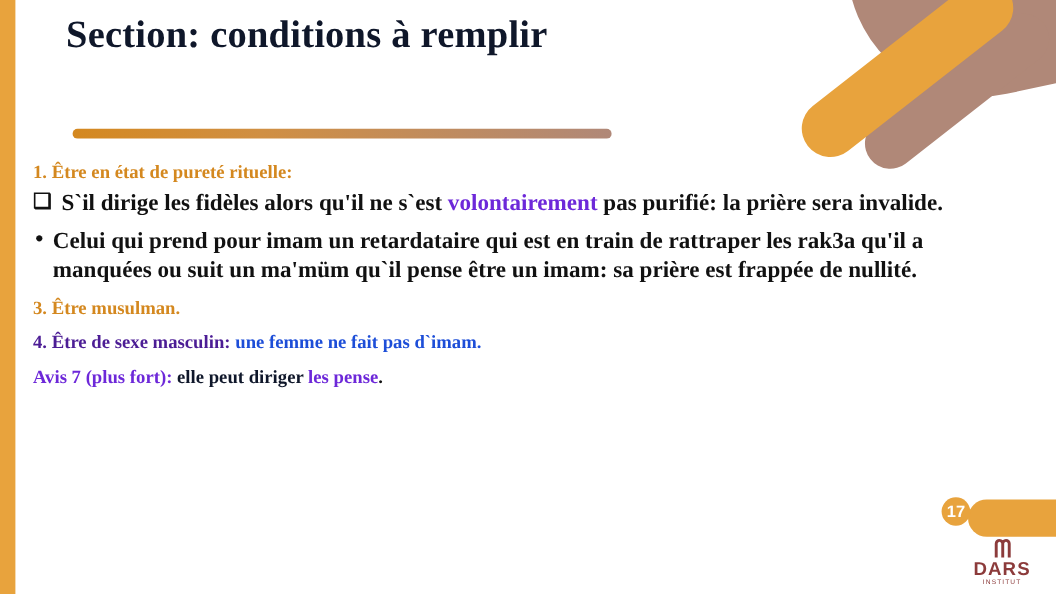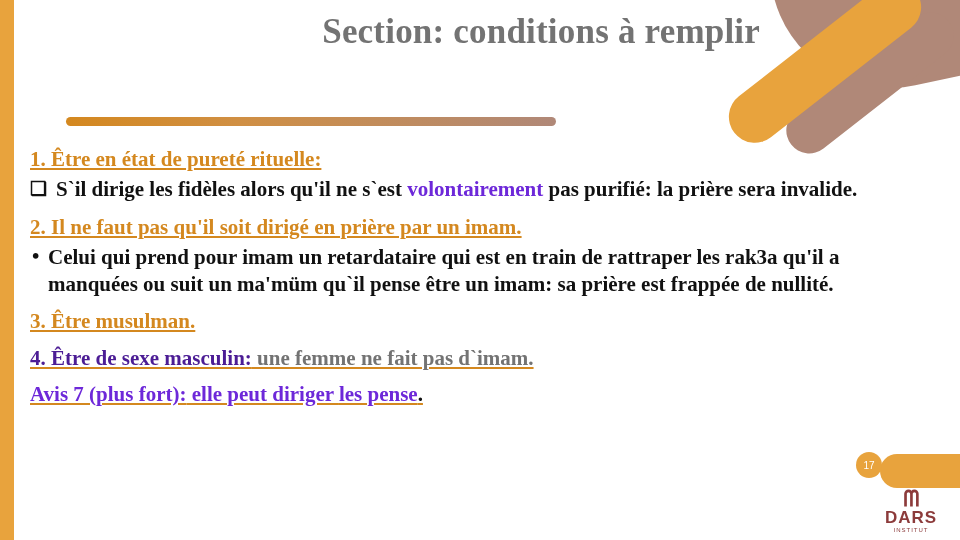--- a/index.html
+++ b/index.html
@@ -71,22 +71,22 @@
     height: 540px;
     background: #e8a33d;
   }
 
   
   .title {
     position: absolute;
     left: 60px;
     top: 8px;
     width: 700px;
-    text-align: right;
-    color: #737373;
+    text-align: left;
+    color: #0f172a;
     font-weight: bold;
     font-size: 35px;
     line-height: 1.35;
     letter-spacing: 0.2px;
   }
   .title-underline {
     position: absolute;
     left: 66px;
     top: 117px;
     width: 490px;
@@ -98,24 +98,23 @@
   
   .body {
     position: absolute;
     left: 30px;
     top: 136px;
     width: 880px;
   }
   .heading {
     color: #d4881f;
     font-weight: bold;
-    font-size: 21px;
+    font-size: 17px;
     margin: 10px 0 4px 0;
     line-height: 1.25;
-    text-decoration: underline;
   }
   .para {
     color: #111111;
     font-weight: bold;
     font-size: 21px;
     line-height: 1.3;
     margin: 4px 0 6px 0;
   }
   .bullet-box {
     display: block;
@@ -154,25 +153,26 @@
   
   .page-badge {
     position: absolute;
     right: 78px;
     bottom: 62px;
     width: 26px;
     height: 26px;
     border-radius: 50%;
     background: #e8a33d;
     color: #ffffff;
-    font-size: 10px;
+    font-size: 15px;
     font-family: "Liberation Sans", sans-serif;
     display: flex;
     align-items: center;
     justify-content: center;
+    font-weight: bold;
   }
 
   
   .logo {
     position: absolute;
     right: 14px;
     bottom: 6px;
     width: 70px;
     text-align: center;
     color: #8c3b3b;
@@ -214,34 +214,33 @@
   <div class="title-underline"></div>
 
   <div class="body">
 
     <div class="heading">1. Être en état de pureté rituelle:</div>
     <div class="para bullet-box">
       <span class="glyph">❑</span>
       <span class="inline">S`il dirige les fidèles alors qu'il ne s`est </span><span class="inline cyan">volontairement</span><span class="inline"> pas purifié: la prière sera invalide.</span>
     </div>
 
-    <div class="heading">2. Il ne faut pas qu'il soit dirigé en prière par un imam.</div>
     <div class="para bullet-dot">
       <span class="glyph">•</span>
       <span class="inline">Celui qui prend pour imam un retardataire qui est en train de rattraper les rak3a qu'il a manquées ou suit un ma'müm qu`il pense être un imam: sa prière est frappée de nullité.</span>
     </div>
 
     <div class="heading">3. Être musulman.</div>
 
     <div class="heading">
-      <span class="inline orange">4. Être de sexe masculin:</span><span class="inline" style="color:#737373;"> une femme ne fait pas d`imam.</span>
+      <span class="inline orange">4. Être de sexe masculin:</span><span class="inline" style="color:#1d4ed8;"> une femme ne fait pas d`imam.</span>
     </div>
 
     <div class="heading">
-      <span class="inline cyan">Avis 7 (plus fort):</span><span class="inline" style="color:#6d28d9;"> elle peut diriger </span><span class="inline cyan">les pense</span><span class="inline" style="color:#111111;">.</span>
+      <span class="inline cyan">Avis 7 (plus fort):</span><span class="inline" style="color:#0f172a;"> elle peut diriger </span><span class="inline cyan">les pense</span><span class="inline" style="color:#111111;">.</span>
     </div>
 
   </div>
 
   <div class="page-badge">17</div>
 
   <div class="logo">
     <div class="logo-mark">ᗰ</div>
     <div class="logo-name">DARS</div>
     <div class="logo-sub">INSTITUT</div>

